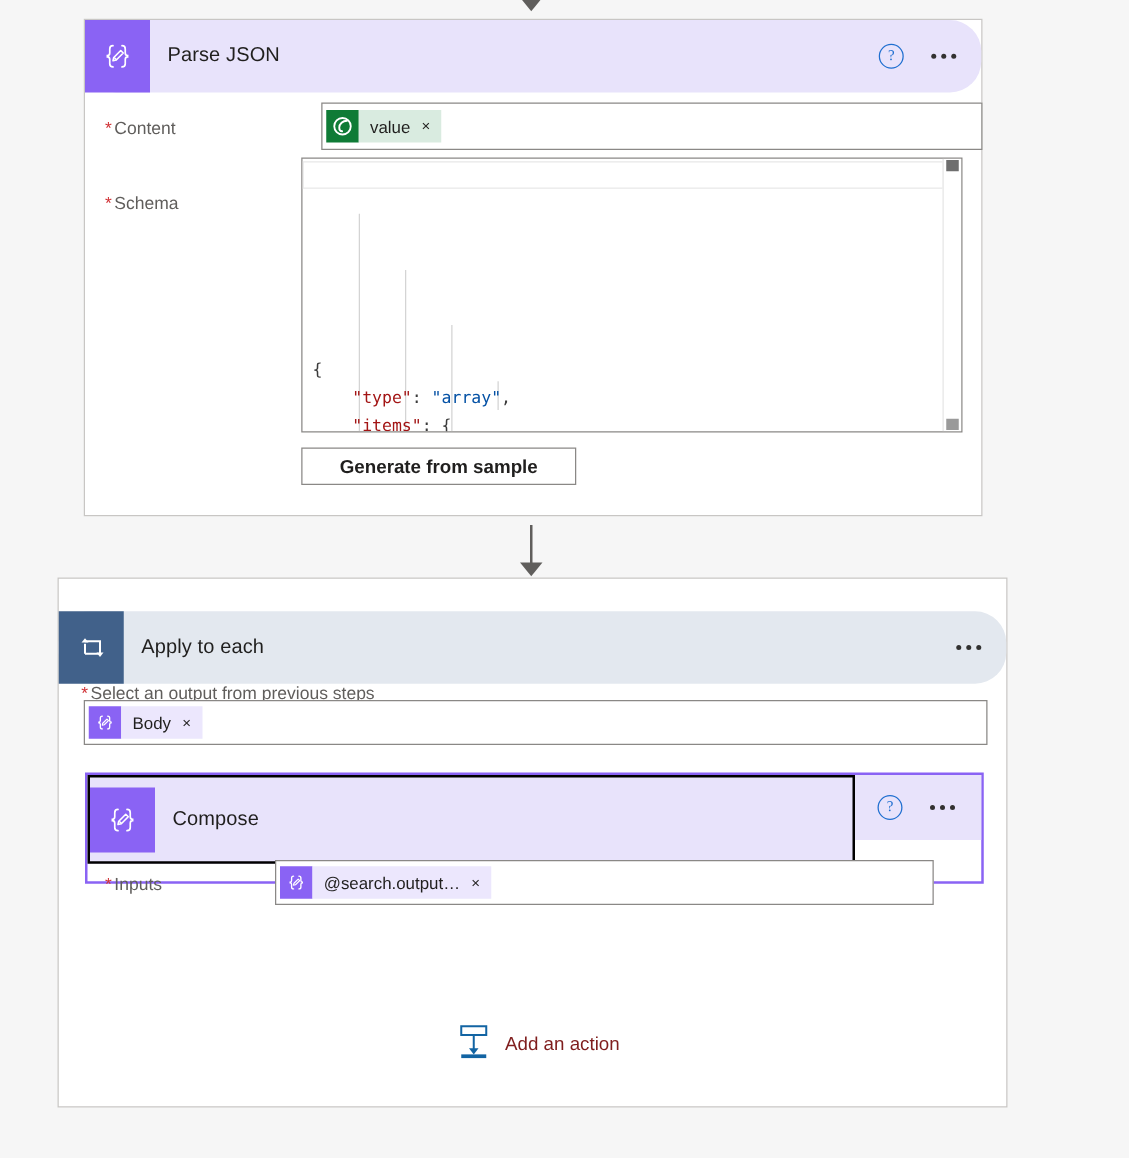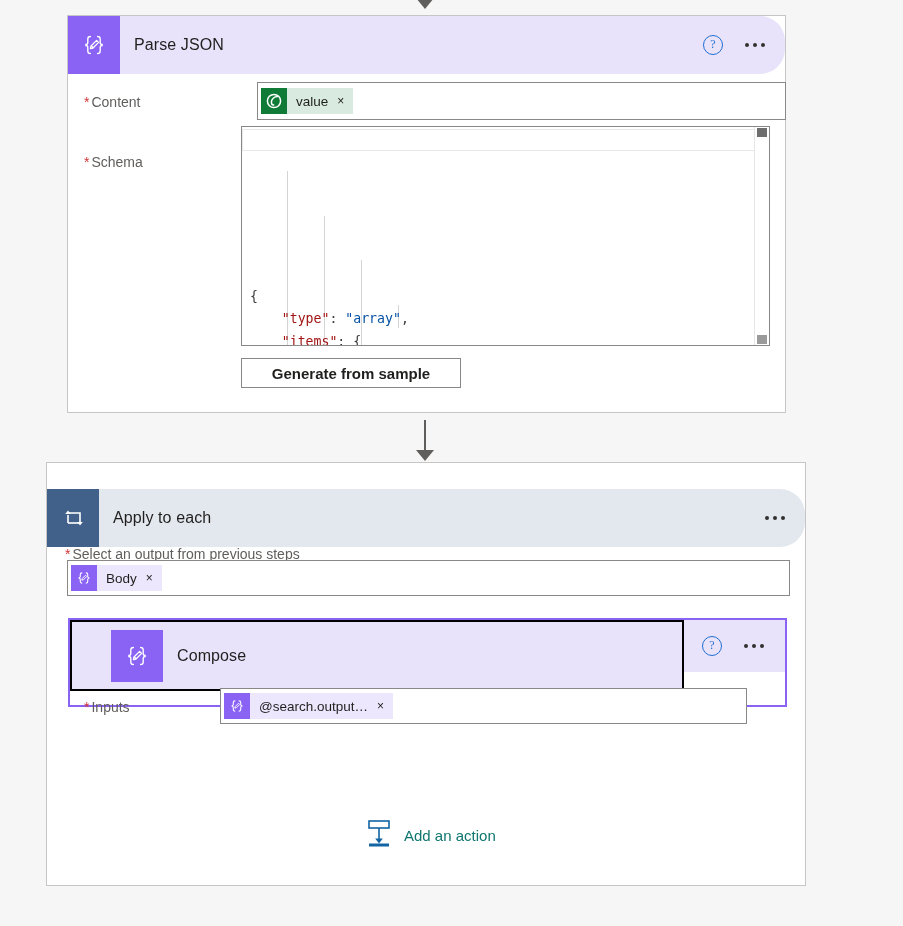--- a/index.html
+++ b/index.html
@@ -231,33 +231,32 @@
   }
   .compose-header-sel {
     position: absolute;
     left: 0; top: 0;
     height: 71px;
     border: 2px solid #000000;
     box-sizing: border-box;
     display: flex;
     align-items: center;
     background: #e8e3fb;
-    padding-left: 39px;
   }
 
   
   .add-action {
     position: absolute;
     display: flex;
     align-items: center;
     gap: 12px;
     cursor: pointer;
   }
   .add-action-label {
-    color: #0f766e;
+    color: #7f1d1d;
     font-size: 15px;
   }
 </style>
 </head>
 <body>
 
 <div id="root">
 
   <div class="arrow-head" style="left:416px; top:-2px;"></div>
 

